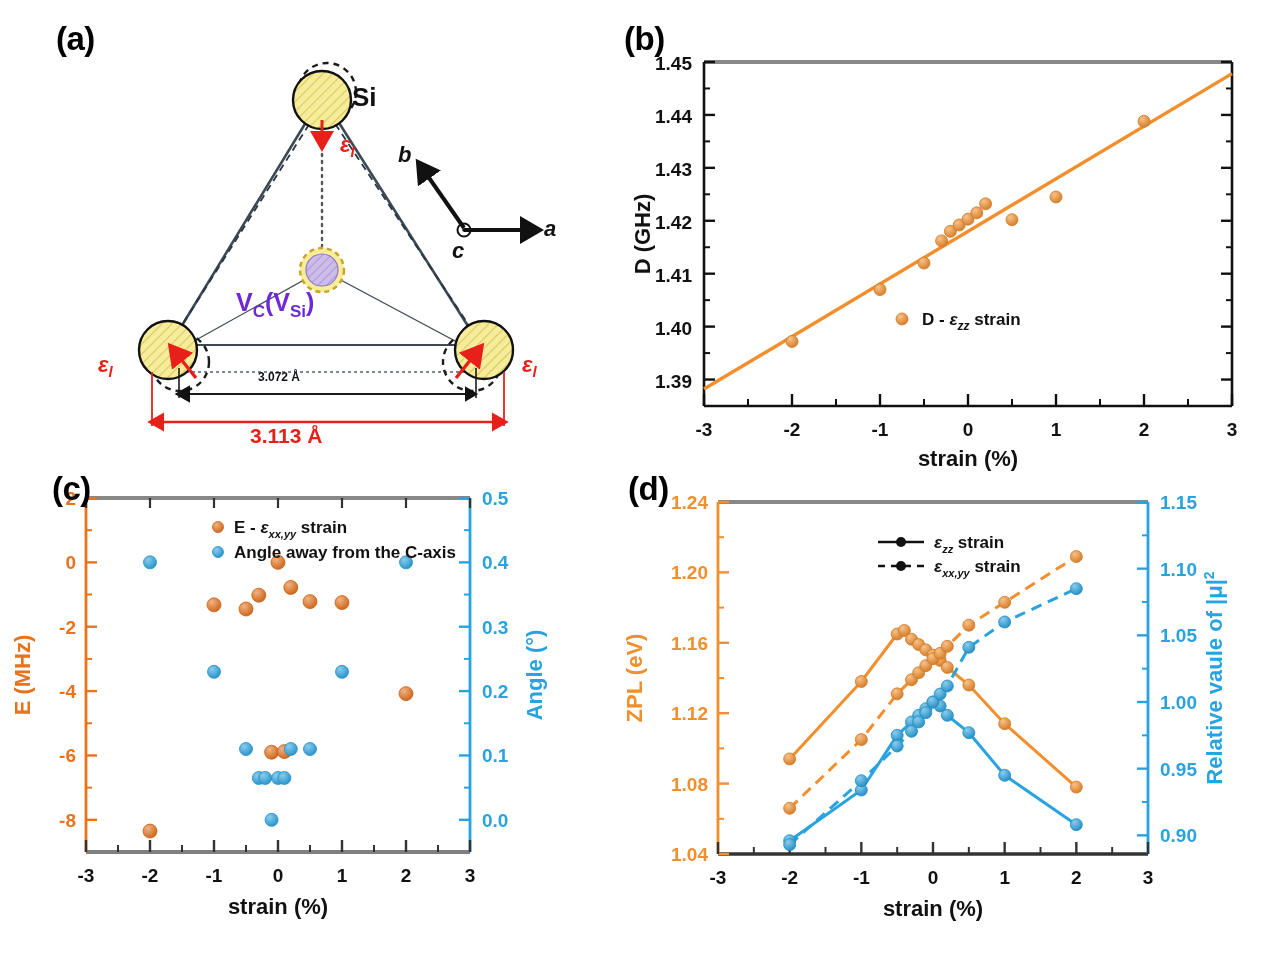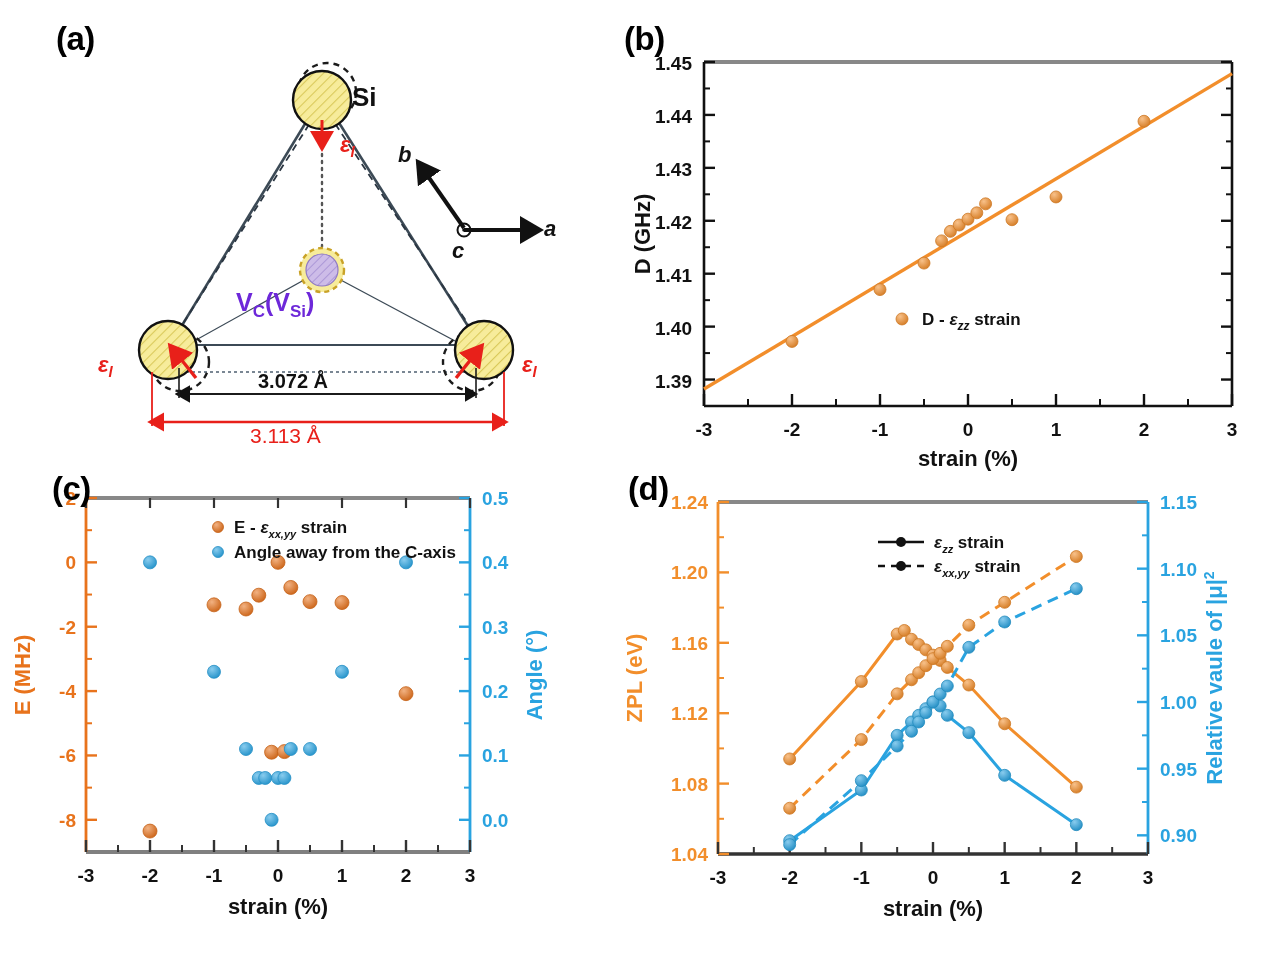--- a/index.html
+++ b/index.html
@@ -117,22 +117,22 @@
       <span>ε</span><span style="font-size:15px;vertical-align:sub;">l</span>
     </div>
     <div style="position:absolute;left:522px;top:352px;font-size:22px;font-weight:bold;font-style:italic;color:#E8201A;">
       <span>ε</span><span style="font-size:15px;vertical-align:sub;">l</span>
     </div>
 
     <div style="position:absolute;left:544px;top:216px;font-size:22px;font-weight:bold;font-style:italic;color:#111;">a</div>
     <div style="position:absolute;left:398px;top:142px;font-size:22px;font-weight:bold;font-style:italic;color:#111;">b</div>
     <div style="position:absolute;left:452px;top:238px;font-size:22px;font-weight:bold;font-style:italic;color:#111;">c</div>
 
-    <div style="position:absolute;left:258px;top:370px;font-size:20px;font-weight:bold;color:#111;">3.072 Å</div>
-    <div style="position:absolute;left:250px;top:424px;font-size:21px;font-weight:normal;color:#E8201A;">3.113 Å</div>
+    <div style="position:absolute;left:258px;top:370px;font-size:12px;font-weight:bold;color:#111;">3.072 Å</div>
+    <div style="position:absolute;left:250px;top:424px;font-size:21px;font-weight:bold;color:#E8201A;">3.113 Å</div>
   </div>
 
   <div class="panel" style="left:620px;top:0;width:660px;height:460px;">
     <div class="panel-label" style="left:4px;top:20px;">(b)</div>
     <svg id="svg-b" width="660" height="460" viewBox="0 0 660 460">
         <defs>
           <radialGradient id="gb" cx="35%" cy="30%" r="75%">
             <stop offset="0%" stop-color="#f8c18a"></stop>
             <stop offset="100%" stop-color="#d57d26"></stop>
           </radialGradient>

